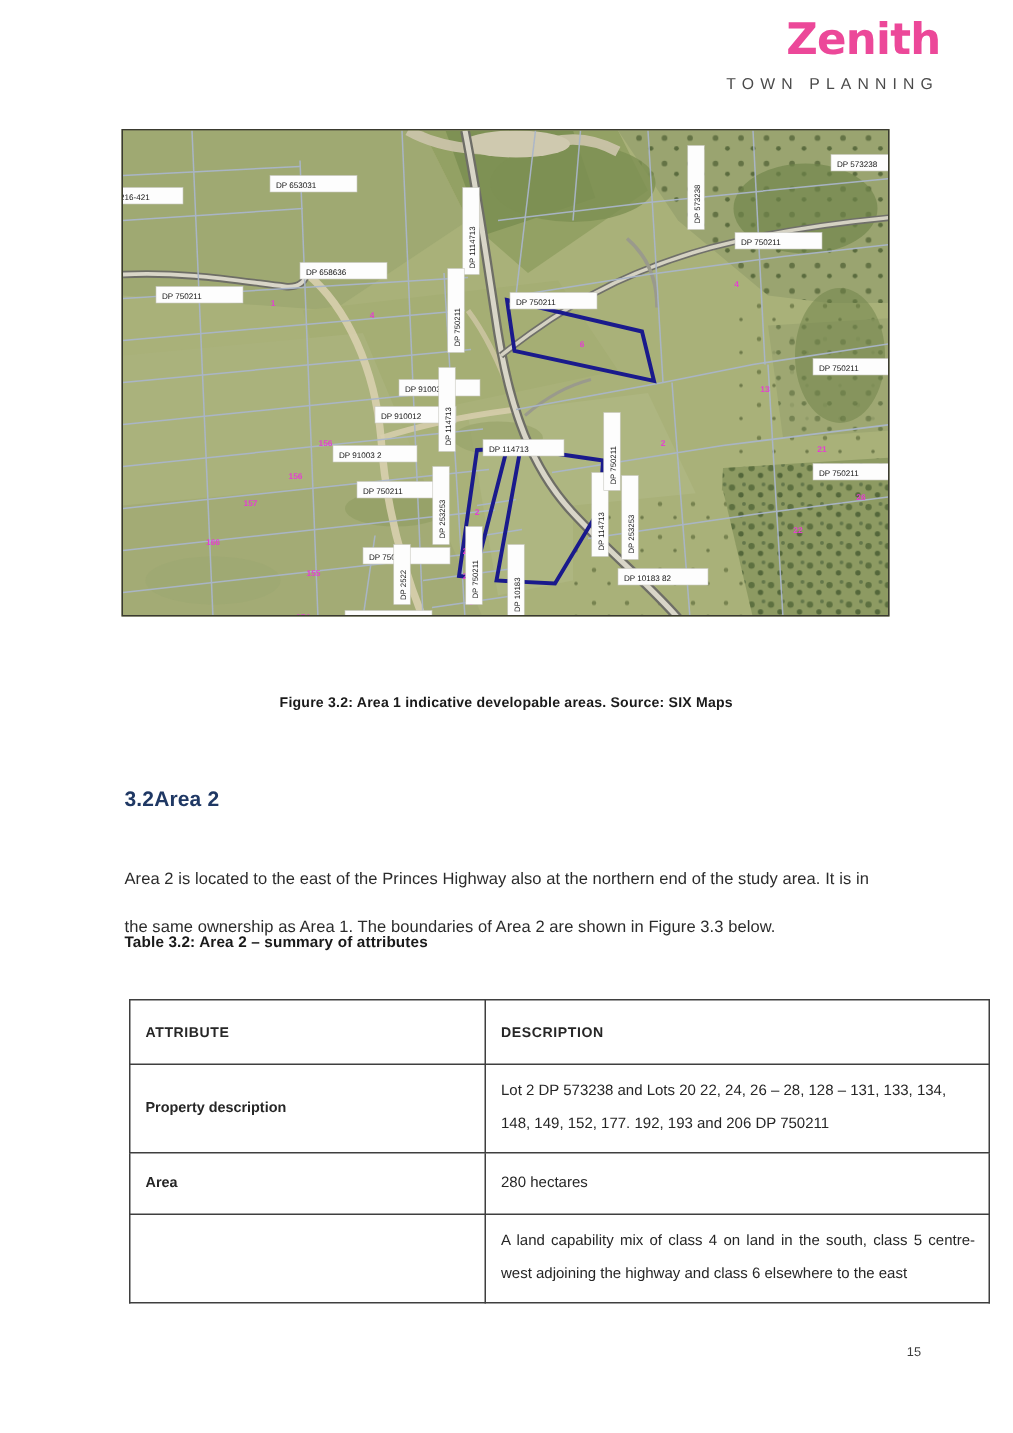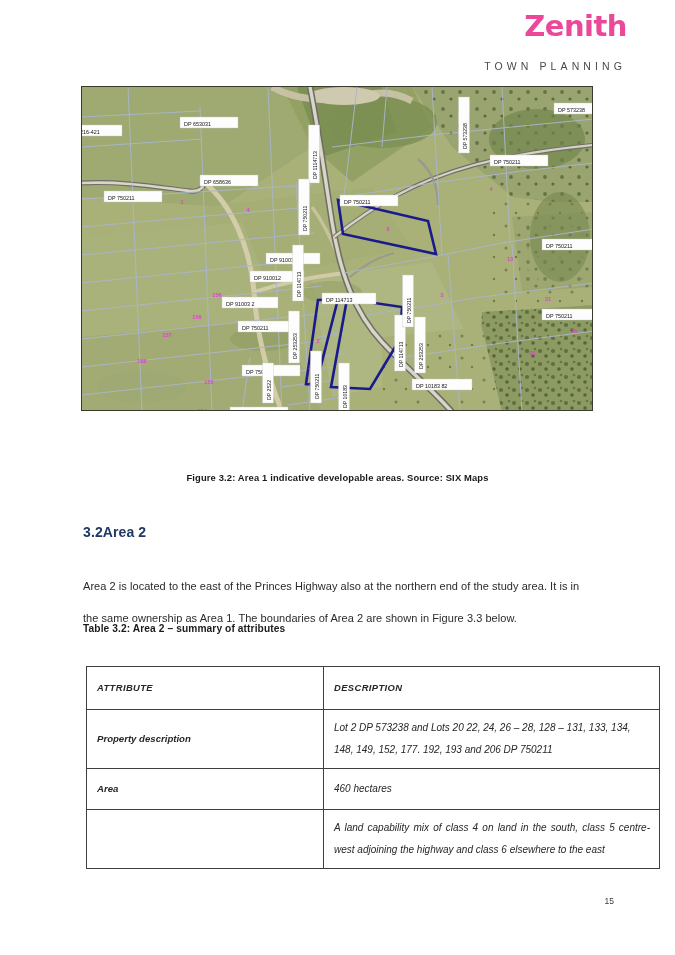--- a/index.html
+++ b/index.html
@@ -31,21 +31,21 @@
     letter-spacing: -0.5px;
     color: #ec4899;
     display: block;
   }
   .logo-sub {
     font-family: "Liberation Sans", sans-serif;
     font-size: 10.5px;
     letter-spacing: 4.1px;
     color: #4a4a4a;
     display: block;
-    margin-top: 20px;
+    margin-top: 10px;
     margin-right: 1px;
   }
 
   
   .map-frame {
     position: absolute;
     left: 81px;
     top: 86px;
     width: 512px;
     height: 325px;
@@ -56,21 +56,21 @@
   }
   .map-canvas {
     position: absolute;
     inset: 0;
   }
   .map-canvas svg { display: block; }
 
   .fig-caption {
     position: absolute;
     left: 0;
-    top: 472px;
+    top: 462px;
     width: 675px;
     text-align: center;
     font-size: 9.4px;
     font-weight: bold;
     color: #1a1a1a;
     letter-spacing: 0.15px;
   }
 
   
   .section-head {
@@ -116,21 +116,20 @@
     border-collapse: collapse;
     table-layout: fixed;
   }
   .attr-table td {
     border: 1px solid #3f3f3f;
     padding: 9px 9px 9px 10px;
     vertical-align: middle;
     font-size: 10px;
     line-height: 22px;
     color: #262626;
-    font-style: italic;
   }
   .attr-table td.col-a { width: 217px; font-weight: bold; font-size: 9.6px; }
   .attr-table td.col-b { width: 316px; }
   .attr-table tr.head td { font-weight: bold; font-size: 9.4px; letter-spacing: 0.4px; padding-top: 10px; padding-bottom: 10px;}
   .attr-table td.tall { padding-top: 7px; padding-bottom: 7px; }
   .attr-table td.justified { text-align: justify; }
   .attr-table td.nb-top { border-top: none; }
   .attr-table td.nb-bottom { border-bottom: none; }
 
   
@@ -436,21 +435,21 @@
     <tr class="head">
       <td class="col-a">ATTRIBUTE</td>
       <td class="col-b">DESCRIPTION</td>
     </tr>
     <tr>
       <td class="col-a">Property description</td>
       <td class="col-b tall">Lot 2 DP 573238 and Lots 20 22, 24, 26 – 28, 128 – 131, 133, 134, 148, 149, 152, 177. 192, 193 and 206 DP 750211</td>
     </tr>
     <tr>
       <td class="col-a">Area</td>
-      <td class="col-b">460 hectares</td>
+      <td class="col-b">280 hectares</td>
     </tr>
     <tr>
       <td class="col-a nb-top"></td>
       <td class="col-b tall justified">A land capability mix of class 4 on land in the south, class 5 centre-west adjoining the highway and class 6 elsewhere to the east</td>
     </tr>
   </tbody>
 </table>
 
 <div class="page-num">15</div>
 

